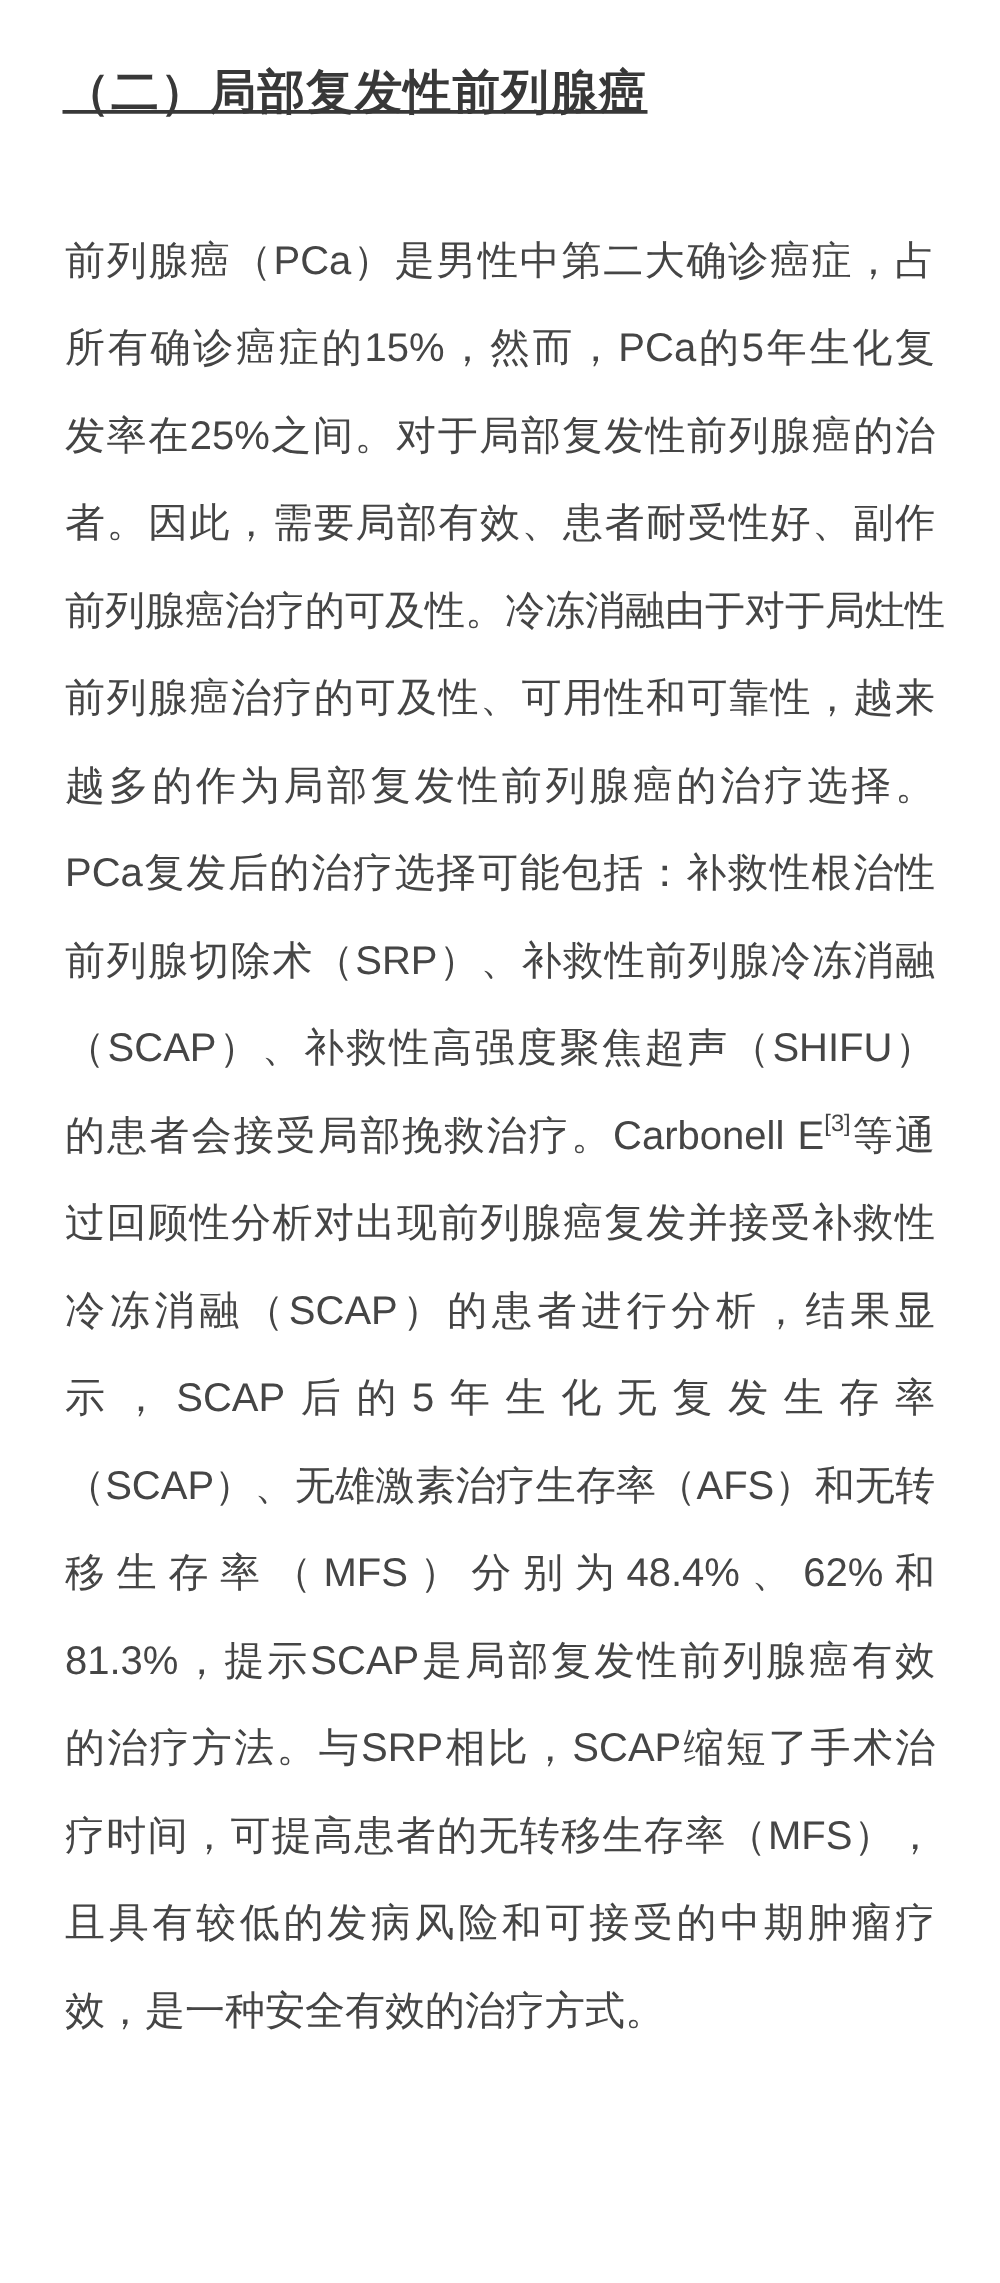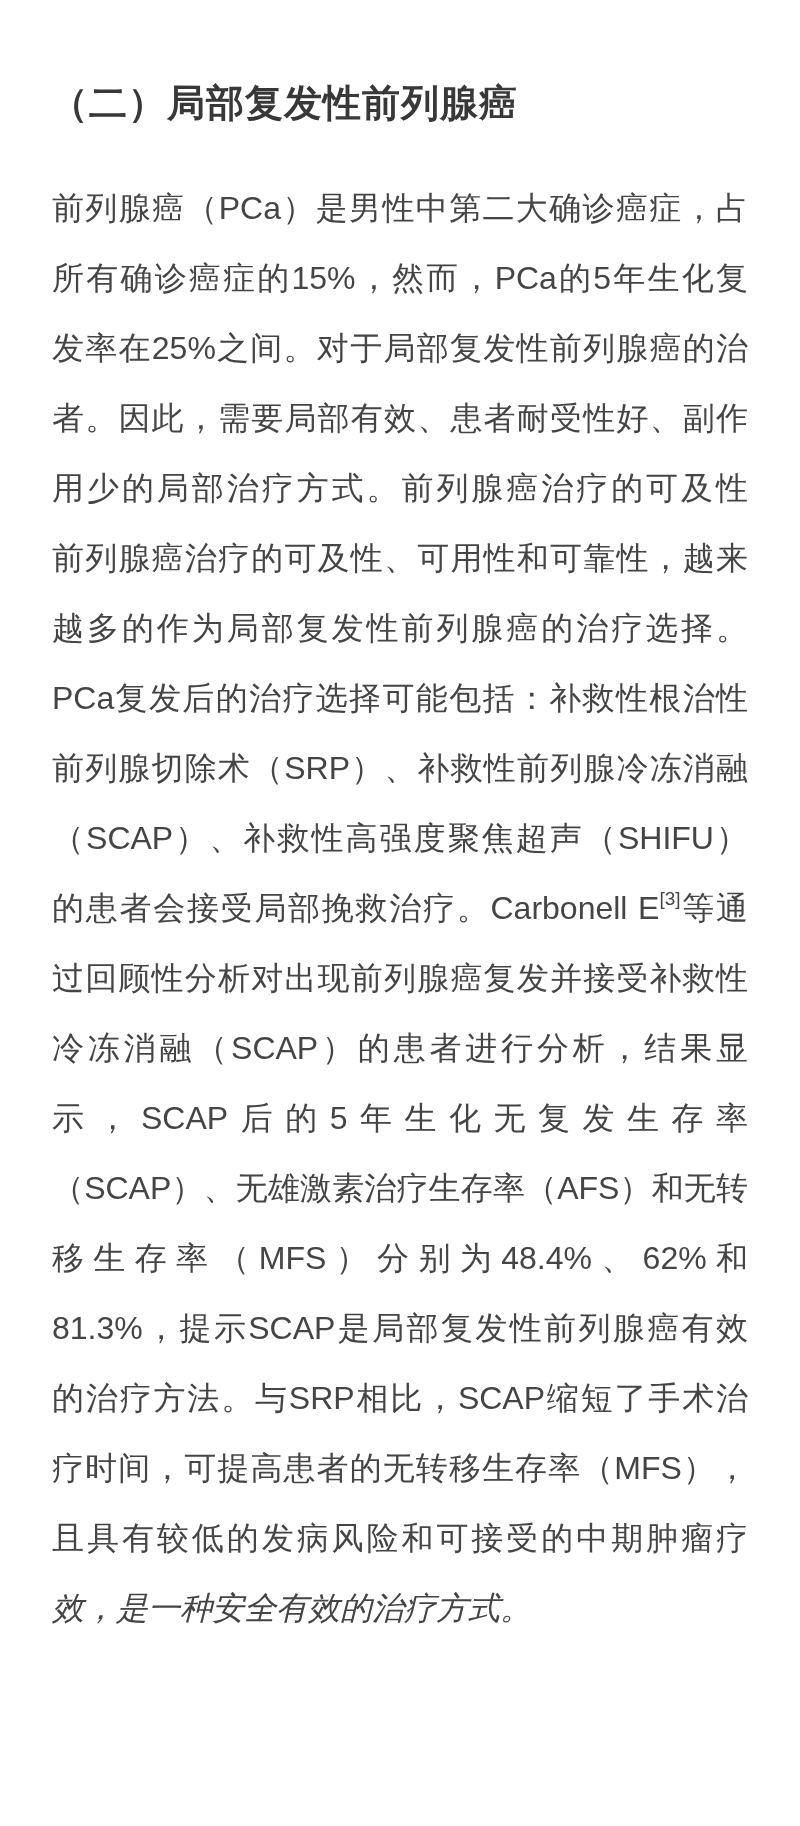--- a/index.html
+++ b/index.html
@@ -16,28 +16,29 @@
     -webkit-font-smoothing: antialiased;
   }
   .page {
     position: absolute;
     inset: 0;
     background: var(--bg, #ffffff);
   }
   .heading {
     position: absolute;
     left: 50px;
-    top: 48px;
+    top: 19px;
     width: 700px;
     font-size: 38px;
     font-weight: bold;
     line-height: 1.25;
     letter-spacing: 1px;
     color: var(--heading-color, #383838);
     white-space: nowrap;
+    text-decoration: underline;
   }
   .para {
     position: absolute;
     left: 52px;
     top: 173px;
     width: 696px;
     font-size: 32px;
     color: var(--body-color, #454545);
   }
   .line {
@@ -45,42 +46,41 @@
     line-height: 70px;
     text-align: justify;
     text-align-last: justify;
     text-justify: inter-ideograph;
     white-space: nowrap;
     overflow: visible;
   }
   .line.last {
     text-align: left;
     text-align-last: left;
-    font-style: italic;
   }
   .line sup {
     font-size: 19px;
     line-height: 0;
     position: relative;
     vertical-align: baseline;
     top: -14px;
   }
 </style>
 </head>
 <body style="--bg: #ffffff; --heading-color: #383838; --body-color: #454545;">
 
 <div class="page">
   <h2 class="heading">（二）局部复发性前列腺癌</h2>
 
   <div class="para">
       <div class="line">前列腺癌（PCa）是男性中第二大确诊癌症，占</div>
       <div class="line">所有确诊癌症的15%，然而，PCa的5年生化复</div>
       <div class="line">发率在25%之间。对于局部复发性前列腺癌的治</div>
       <div class="line">者。因此，需要局部有效、患者耐受性好、副作</div>
-      <div class="line">用少的局部治疗方式。前列腺癌治疗的可及性</div>
+      <div class="line">前列腺癌治疗的可及性。冷冻消融由于对于局灶性</div>
       <div class="line">前列腺癌治疗的可及性、可用性和可靠性，越来</div>
       <div class="line">越多的作为局部复发性前列腺癌的治疗选择。</div>
       <div class="line">PCa复发后的治疗选择可能包括：补救性根治性</div>
       <div class="line">前列腺切除术（SRP）、补救性前列腺冷冻消融</div>
       <div class="line">（SCAP）、补救性高强度聚焦超声（SHIFU）</div>
       <div class="line"><span>的患者会接受局部挽救治疗。Carbonell E</span><sup>[3]</sup><span>等通</span></div>
       <div class="line">过回顾性分析对出现前列腺癌复发并接受补救性</div>
       <div class="line">冷冻消融（SCAP）的患者进行分析，结果显</div>
       <div class="line">示，SCAP后的5年生化无复发生存率</div>
       <div class="line">（SCAP）、无雄激素治疗生存率（AFS）和无转</div>

